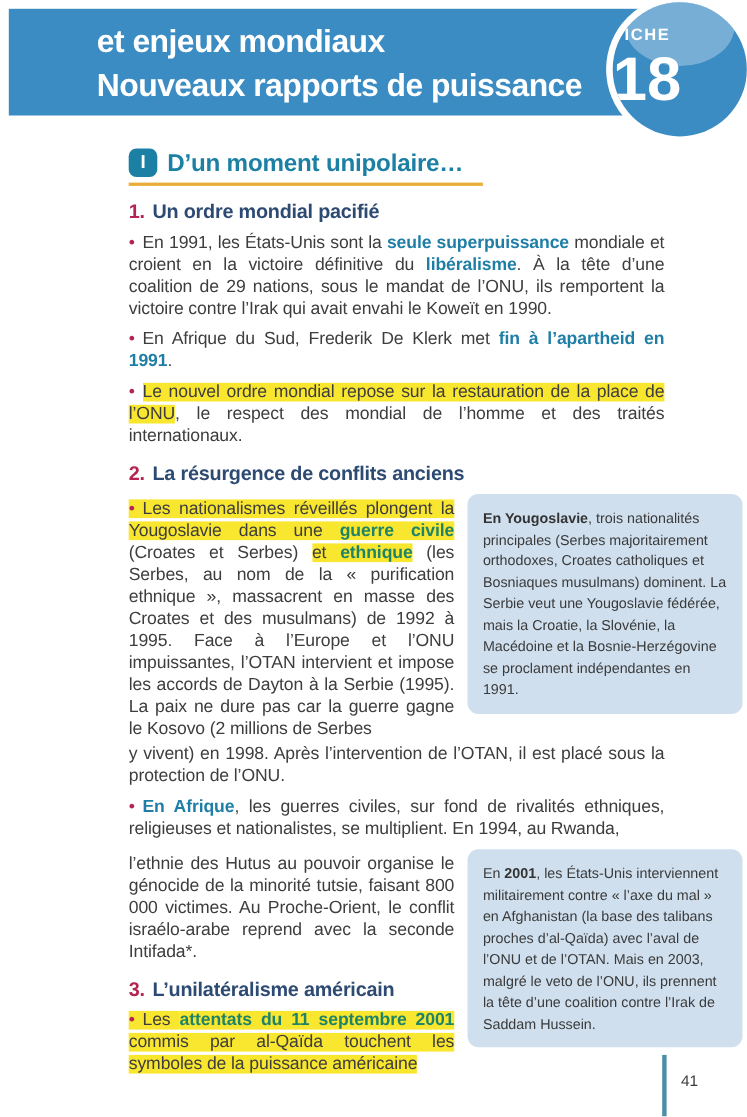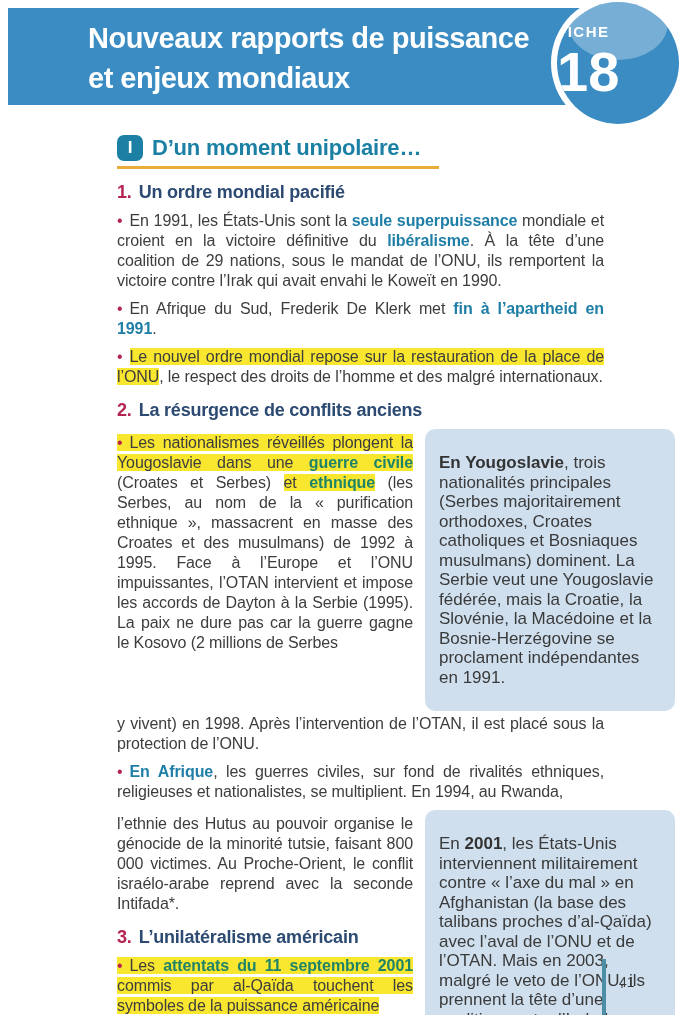--- a/index.html
+++ b/index.html
@@ -32,34 +32,34 @@
   .blt{color:#b52451;margin-right:7px;}
   .blt.hlb{margin-right:0;padding-right:7px;background:#f9e62f;}
   .hl{background:#f9e62f;}
   .teal{color:#1e7ea6;font-weight:bold;}
   .tealhl{color:#1f8467;font-weight:bold;background:#f9e62f;}
   .b{font-weight:bold;color:#333;}
   .wrap-row{display:flex;align-items:flex-start;margin-top:8px;}
   .narrow{flex:0 0 296px;width:296px;}
   .narrow .body:first-child{margin-top:4px;}
   .infobox{flex:0 0 auto;width:222px;margin-left:12px;margin-right:-66px;background:#cfdfee;
-    border-radius:10px;padding:24px 14px;font-size:17px;line-height:19.5px;color:#3a3a3a;text-align:left;}
+    border-radius:10px;padding:12px 14px;font-size:13px;line-height:19.5px;color:#3a3a3a;text-align:left;}
   .cont{margin-top:3px;}
   
   .footer{position:absolute;left:0;top:1016px;width:592px;text-align:right;font-size:10px;color:#3b3b3b;}
   .footer-bar{position:absolute;left:602px;top:959px;width:4px;height:56px;background:#4d8ea7;}
   .pagenum{position:absolute;left:619px;top:974px;font-size:14px;color:#3b3b3b;}
 </style>
 </head>
 <body>
 
 <div class="banner">
   <div class="banner-title">
+    <div>et enjeux mondiaux</div>
     <div>Nouveaux rapports de puissance</div>
-    <div>et enjeux mondiaux</div>
   </div>
 </div>
 
 <div class="badge">
   <div class="badge-inner">
     <div class="badge-cap"></div>
     <div class="badge-label">FICHE</div>
     <div class="badge-number">18</div>
   </div>
 </div>
@@ -72,21 +72,21 @@
   </div>
 
   <h3>
     <span class="num">1.</span><span>Un ordre mondial pacifié</span>
   </h3>
 
   <p class="body"><span class="blt">•</span><span><span>En 1991, les États-Unis sont la </span><span class="teal">seule superpuissance</span><span> mondiale et croient en la victoire définitive du </span><span class="teal">libéralisme</span><span>. À la tête d’une coalition de 29 nations, sous le mandat de l’ONU, ils remportent la victoire contre l’Irak qui avait envahi le Koweït en 1990.</span></span></p>
 
   <p class="body"><span class="blt">•</span><span><span>En Afrique du Sud, Frederik De Klerk met </span><span class="teal">fin à l’apartheid en 1991</span><span>.</span></span></p>
 
-  <p class="body"><span class="blt">•</span><span><span class="hl">Le nouvel ordre mondial repose sur la restauration de la place de l’ONU</span><span>, le respect des droits de l’homme et des malgré internationaux.</span></span></p>
+  <p class="body"><span class="blt">•</span><span><span class="hl">Le nouvel ordre mondial repose sur la restauration de la place de l’ONU</span><span>, le respect des mondial de l’homme et des traités internationaux.</span></span></p>
 
   <h3>
     <span class="num">2.</span><span>La résurgence de conflits anciens</span>
   </h3>
 
   <div class="wrap-row">
     <div class="narrow">
       <p class="body"><span class="blt hlb">•</span><span><span class="hl">Les nationalismes réveillés plongent la Yougoslavie dans une </span><span class="tealhl">guerre civile</span><span> (Croates et Serbes) </span><span class="hl">et </span><span class="tealhl">ethnique</span><span> (les Serbes, au nom de la « purification ethnique », massacrent en masse des Croates et des musulmans) de 1992 à 1995. Face à l’Europe et l’ONU impuissantes, l’OTAN intervient et impose les accords de Dayton à la Serbie (1995). La paix ne dure pas car la guerre gagne le Kosovo (2 millions de Serbes</span></span></p>
     </div>
     <aside class="infobox"><span><span class="b">En Yougoslavie</span><span>, trois nationalités principales (Serbes majoritairement orthodoxes, Croates catholiques et Bosniaques musulmans) dominent. La Serbie veut une Yougoslavie fédérée, mais la Croatie, la Slovénie, la Macédoine et la Bosnie-Herzégovine se proclament indépendantes en 1991.</span></span></aside>

